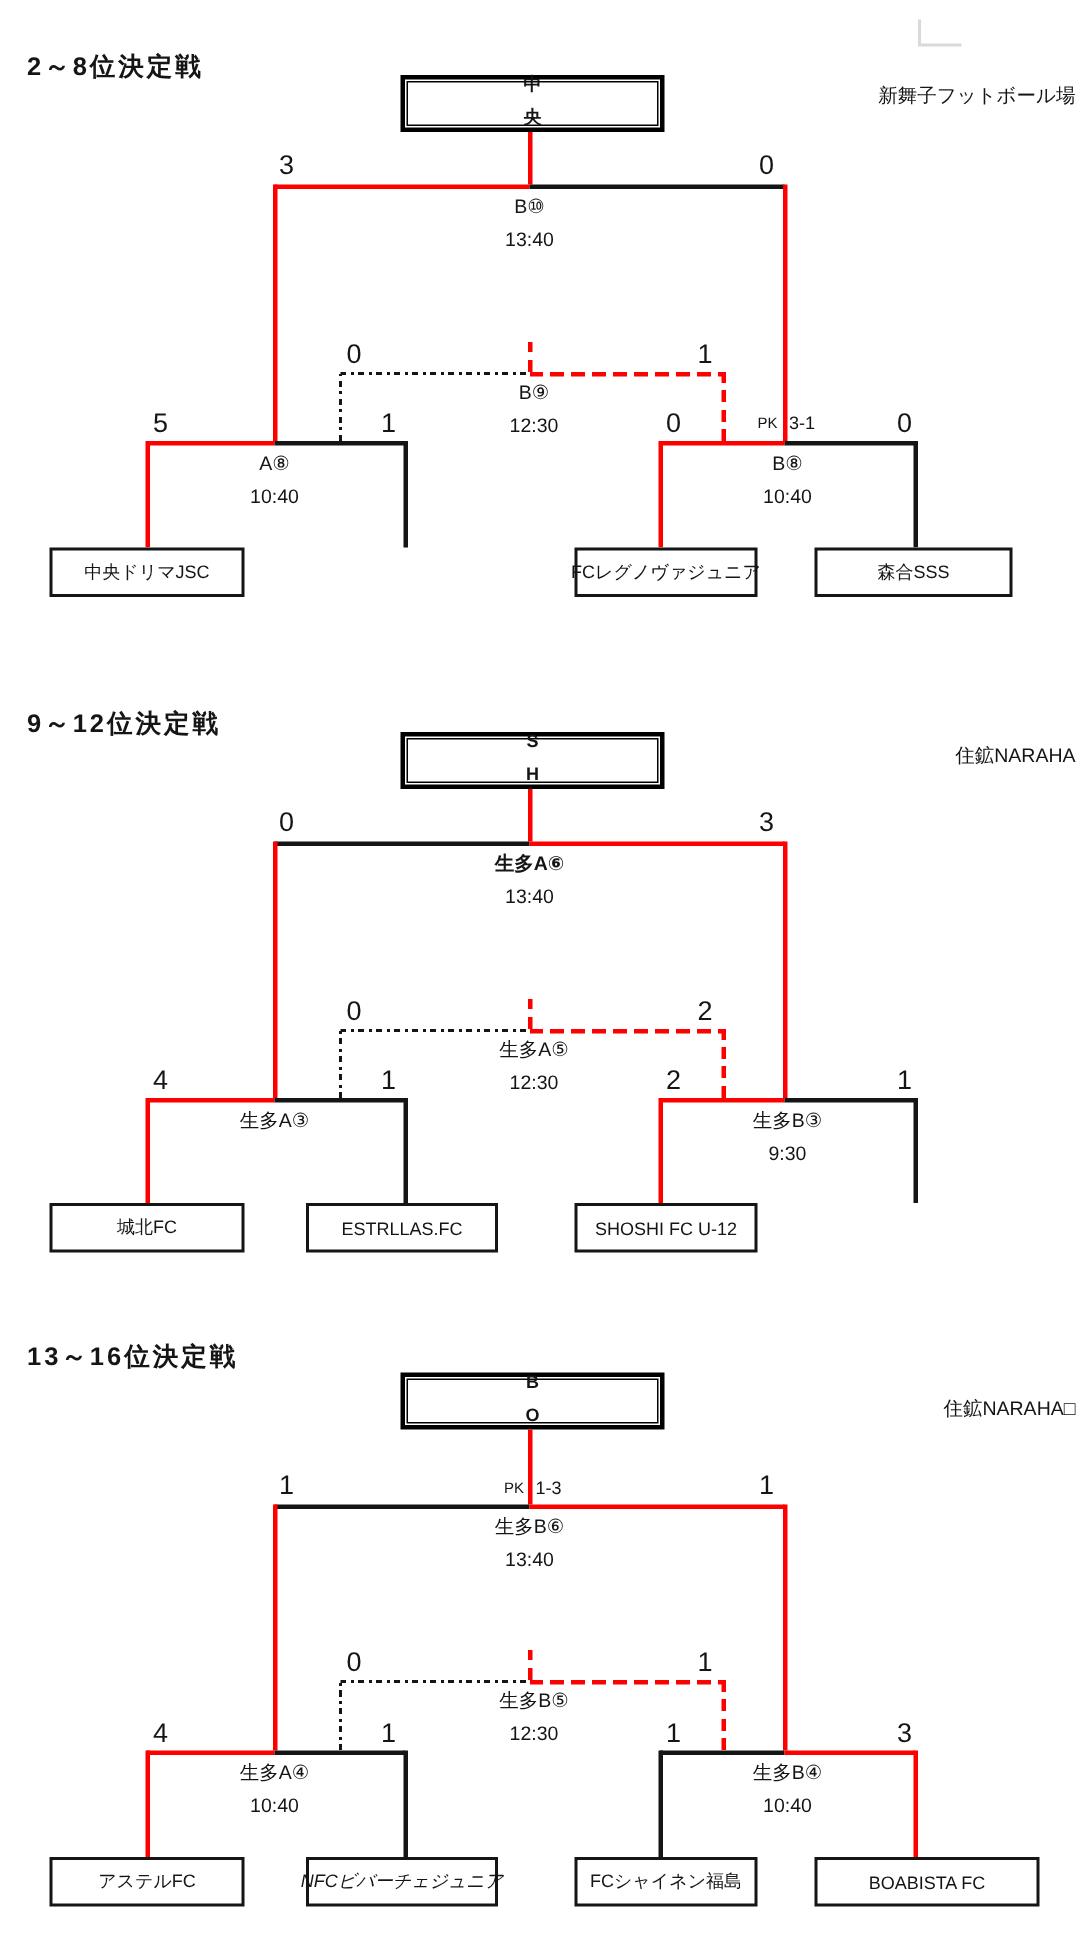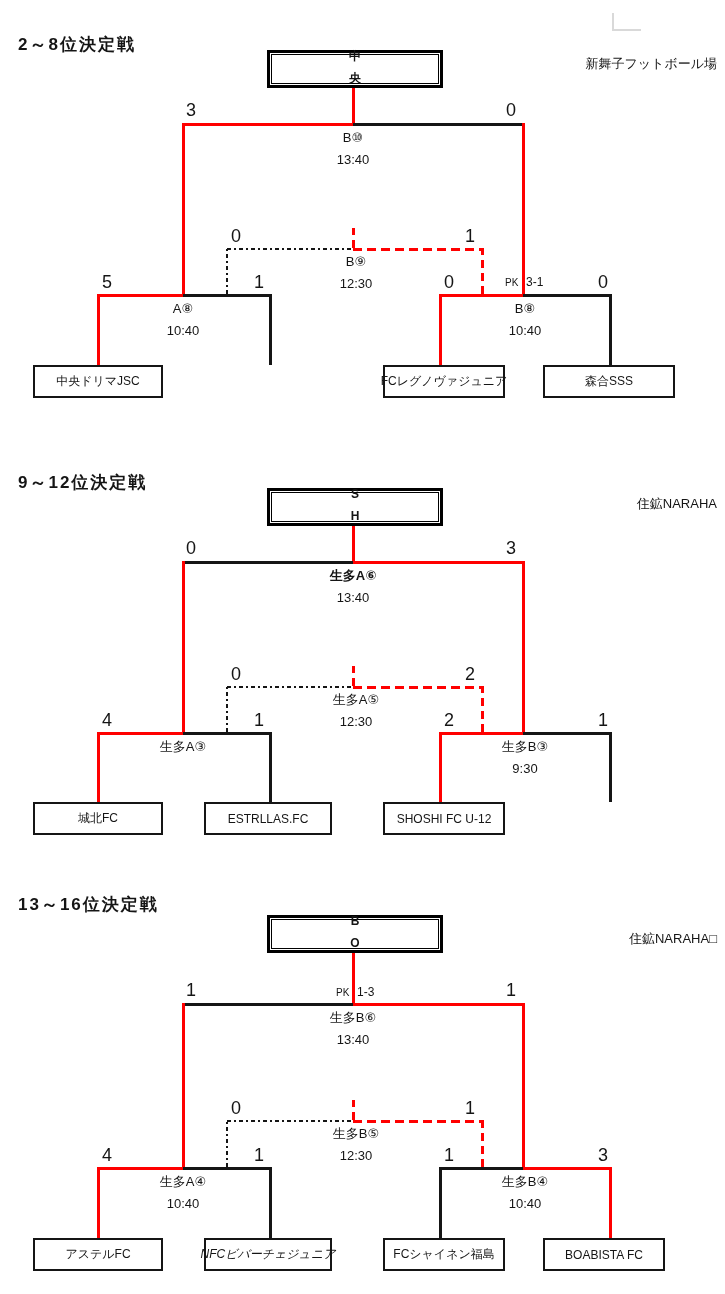--- a/index.html
+++ b/index.html
@@ -193,16 +193,16 @@
     <div class="mtime" style="left:455px;top:calc(var(--sy) + 29px);">10:40</div>
 
     <div class="vl red" style="left:97px;top:var(--sy);height:calc(var(--ty) - var(--sy));"></div>
     <div class="vl" style="left:269px;top:var(--sy);height:calc(var(--ty) - var(--sy));"></div>
     <div class="vl" style="left:439px;top:var(--sy);height:calc(var(--ty) - var(--sy));"></div>
     <div class="vl red" style="left:609px;top:var(--sy);height:calc(var(--ty) - var(--sy));"></div>
 
     <div class="tbox" style="left:33px;width:130px;">アステルFC</div>
     <div class="tbox" style="left:204px;width:128px;font-style:italic;">NFCビバーチェジュニア</div>
     <div class="tbox" style="left:383px;width:122px;">FCシャイネン福島</div>
-    <div class="tbox" style="left:543px;width:122px;">BOABISTA FC</div>
+    <div class="tbox" style="left:543px;width:150px;">BOABISTA FC</div>
   </div>
 
 </div>
 
 </body></html>

